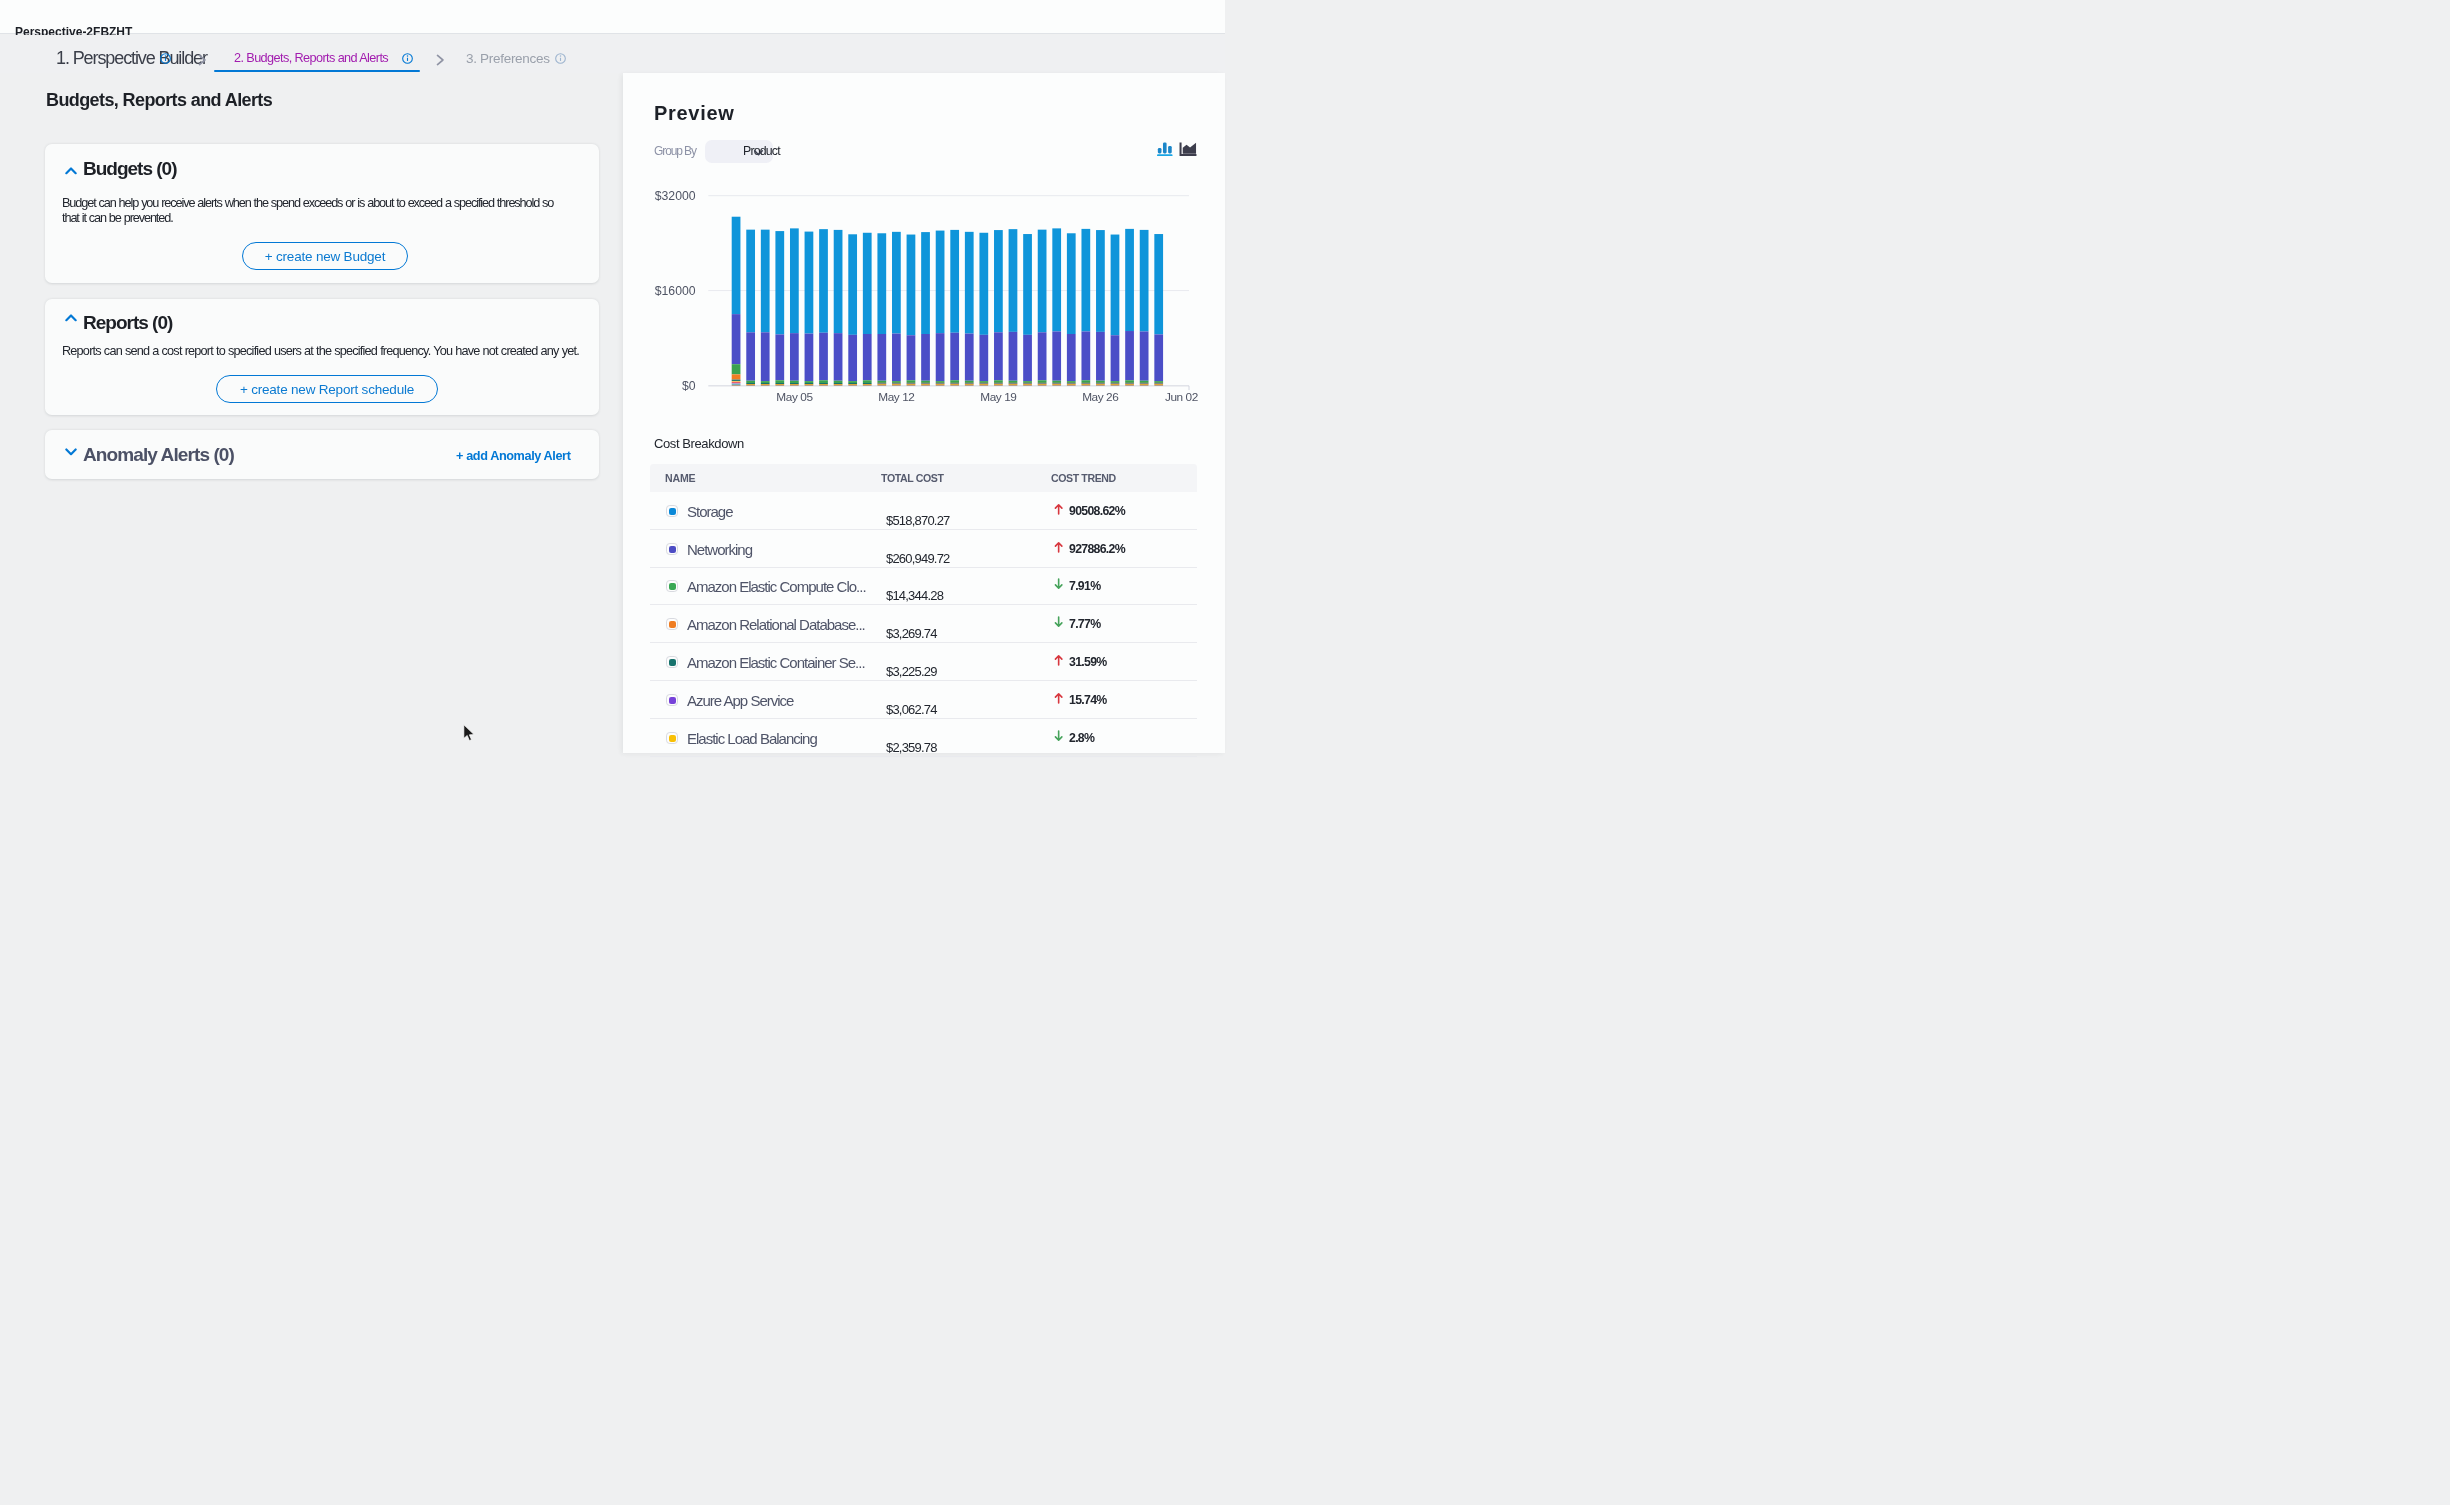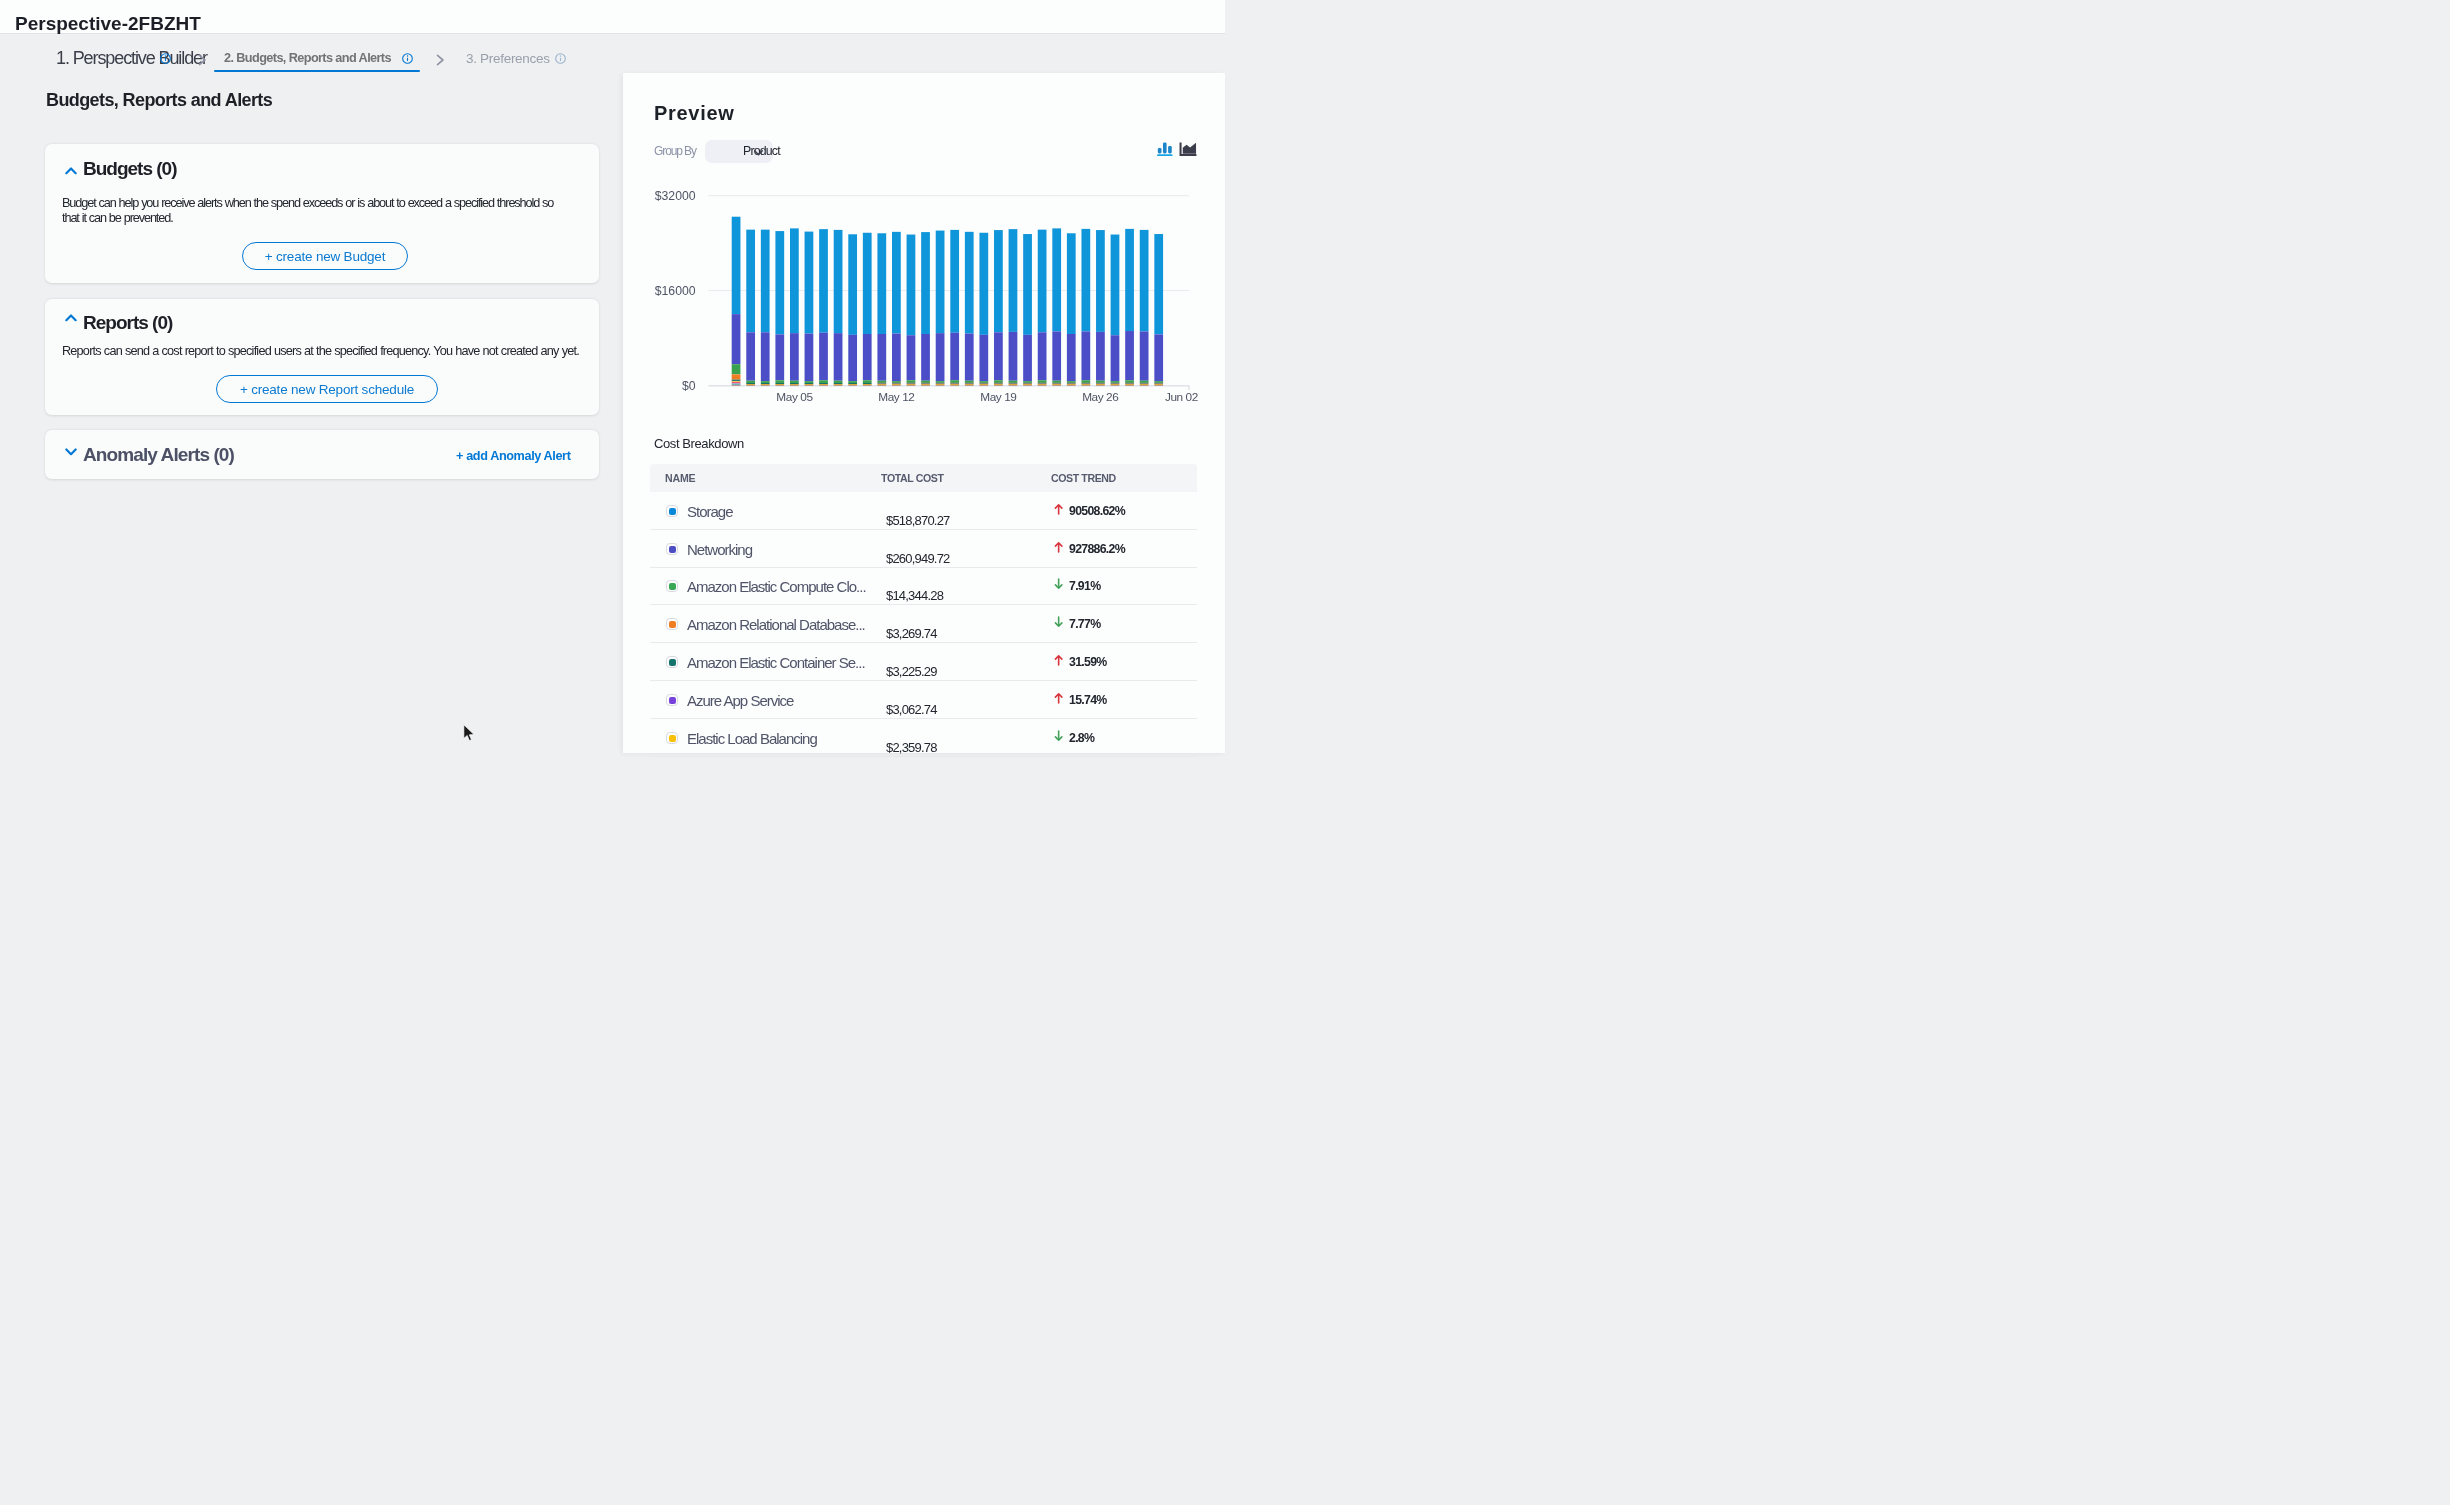--- a/index.html
+++ b/index.html
@@ -1,20 +1,20 @@
 <!DOCTYPE html>
 <html style="font-size:13.5px"><head><meta charset="utf-8">
 <style>
 * { margin:0; padding:0; box-sizing:border-box; }
 html,body { width:1225px; height:753px; overflow:hidden;
   font-family:"Liberation Sans", sans-serif; background:#eff0f1; }
 .abs { position:absolute; }
 #hdr { position:absolute; left:0; top:0; width:1225px; height:34px;
   background:#fcfdfd; border-bottom:0.8px solid #e0e3e7; }
-#hdr h1 { position:absolute; left:15px; top:8px; line-height:32px; font-size:19px;
+#hdr h1 { position:absolute; left:15px; top:16px; line-height:32px; font-size:12px;
   color:#1c1f26; letter-spacing:0px;text-align:right; }
 #tabs { position:absolute; left:0; top:35px; width:1225px; height:38px; background:#eff0f2; }
 .tab { position:absolute; top:0; height:38px; line-height:47px; font-size:12.7px; white-space:nowrap; }
 #underline { position:absolute; left:214px; top:35px; width:206px; height:2.1px;
   background:#0278d5; border-radius:1.7px; }
 #panel { position:absolute; left:623px; top:73px; width:602px; height:680px;
   background:#fcfdfd; box-shadow:-2.5px 0.8px 5px rgba(40,50,60,0.07); }
 .card { position:absolute; left:45px; width:554px; background:#fafbfb;
   border-radius:6.8px; box-shadow:0 0.8px 2.5px rgba(30,40,50,0.13); }
 .cardh { position:absolute; left:83px; font-size:19px; font-weight:bold;
@@ -44,21 +44,21 @@
 <div id="tabs">
   <span class="tab" style="left:56px;color:#3a3e49;font-weight:500;letter-spacing:-1.1px;font-size:18px">1. Perspective Builder</span>
   <svg style="position:absolute;left:160px;top:18px" width="11" height="11" viewBox="0 0 13 13">
       <circle cx="6.5" cy="6.5" r="5.7" fill="none" stroke="#0278d5" stroke-width="1.3"></circle>
       <line x1="6.5" y1="5.6" x2="6.5" y2="9.4" stroke="#0278d5" stroke-width="1.3"></line>
       <circle cx="6.5" cy="3.6" r="0.9" fill="#0278d5"></circle>
     </svg>
   <svg style="position:absolute;left:197px;top:19.4px" width="10" height="12" viewBox="0 0 12 14">
       <polyline points="3,1.5 9.5,7 3,12.5" fill="none" stroke="#9094a5" stroke-width="2" stroke-linecap="round" stroke-linejoin="round"></polyline>
     </svg>
-  <span class="tab" style="left:224px;color:#737373;font-weight:bold;letter-spacing:-0.6px">2. Budgets, Reports and Alerts</span>
+  <span class="tab" style="left:234px;color:#a21caf;font-weight:normal;letter-spacing:-0.6px">2. Budgets, Reports and Alerts</span>
   <svg style="position:absolute;left:402px;top:18px" width="11" height="11" viewBox="0 0 13 13">
       <circle cx="6.5" cy="6.5" r="5.7" fill="none" stroke="#0278d5" stroke-width="1.3"></circle>
       <line x1="6.5" y1="5.6" x2="6.5" y2="9.4" stroke="#0278d5" stroke-width="1.3"></line>
       <circle cx="6.5" cy="3.6" r="0.9" fill="#0278d5"></circle>
     </svg>
   <svg style="position:absolute;left:435px;top:19.4px" width="10" height="12" viewBox="0 0 12 14">
       <polyline points="3,1.5 9.5,7 3,12.5" fill="none" stroke="#9094a5" stroke-width="2" stroke-linecap="round" stroke-linejoin="round"></polyline>
     </svg>
   <span class="tab" style="left:466px;color:#9aa0ab;letter-spacing:-0.3px;font-size:13.5px">3. Preferences</span>
   <svg style="position:absolute;left:555px;top:18px" width="11" height="11" viewBox="0 0 13 13">

